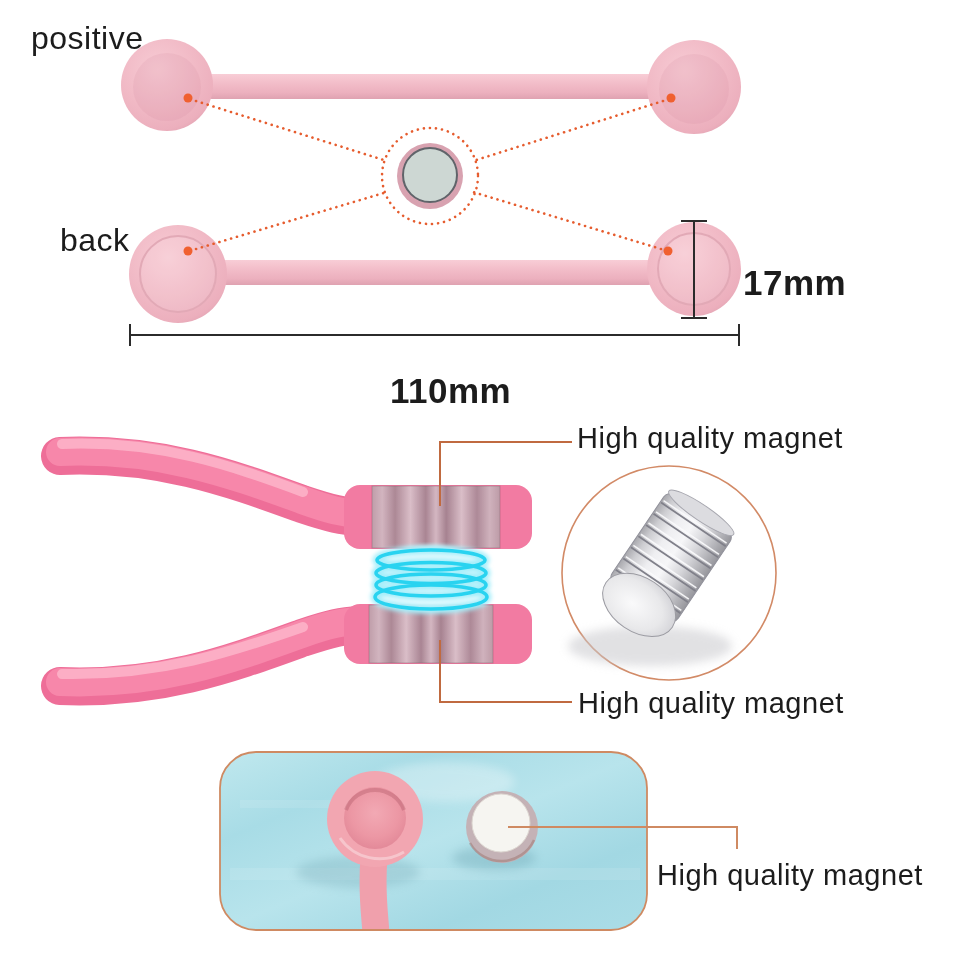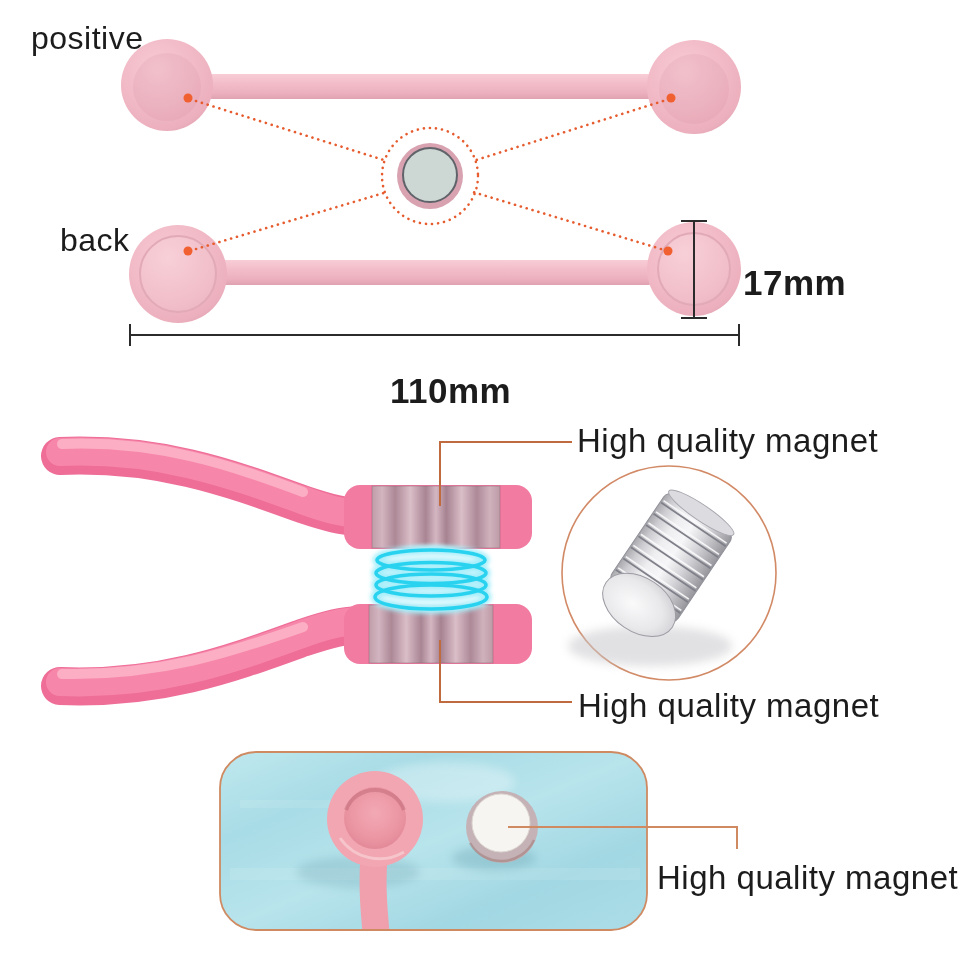--- a/index.html
+++ b/index.html
@@ -7,21 +7,21 @@
     position:relative;width:958px;height:958px;background:#ffffff;overflow:hidden;
     font-family:"Liberation Sans",sans-serif;
   }
   .canvas svg{position:absolute;left:0;top:0;}
   .label{
     position:absolute;color:#1c1c1c;white-space:nowrap;line-height:1.1;
     font-family:"Liberation Sans",sans-serif;letter-spacing:0.5px;
   }
   .t-name{font-size:32px;margin-left:14px;}
   .t-dim{font-size:35px;letter-spacing:0.5px;font-weight:bold;}
-  .t-call{font-size:33px;}
+  .t-call{font-size:29px;}
 </style>
 </head>
 <body>
 
 <div class="canvas">
 
 <svg width="958" height="958" viewBox="0 0 958 958">
   <defs>
     <radialGradient id="padGrad" cx="40%" cy="33%" r="80%">
       <stop offset="0" stop-color="#f7cbd4"></stop>

